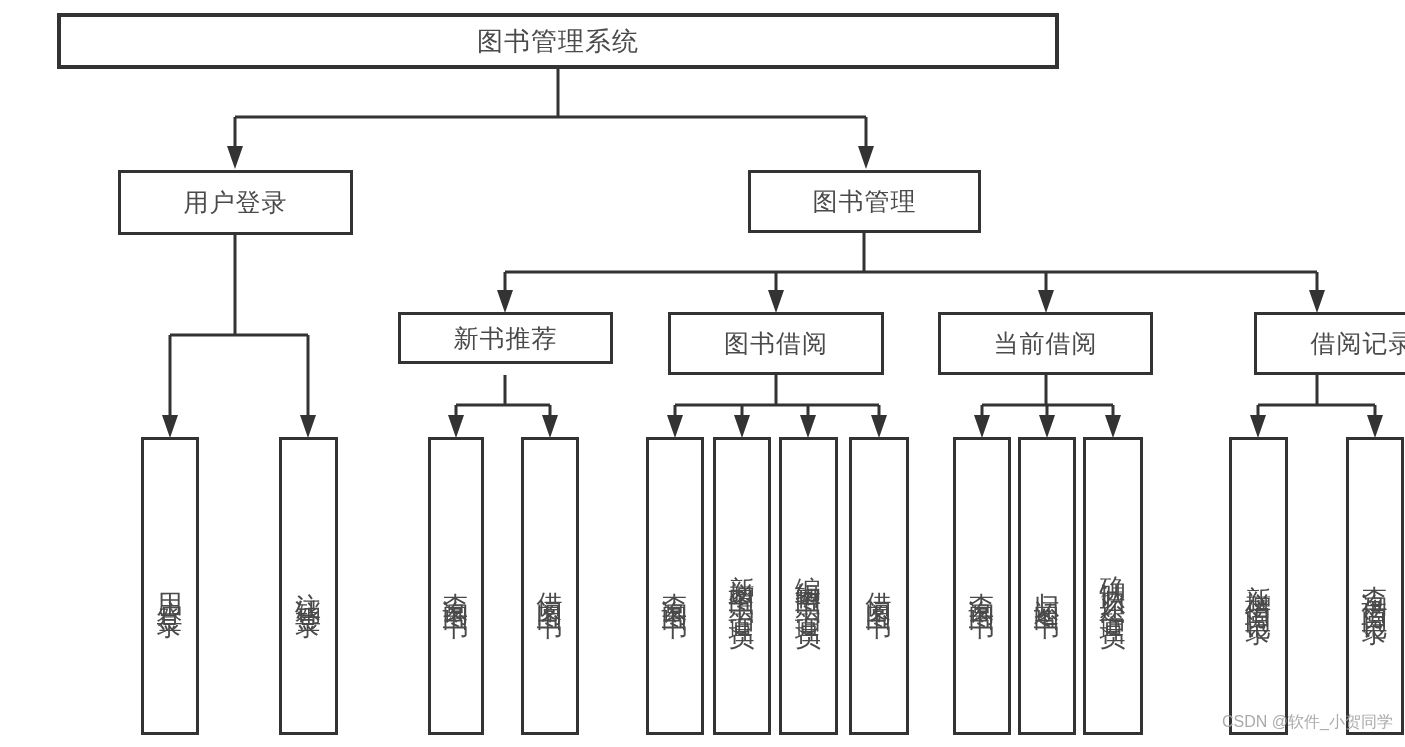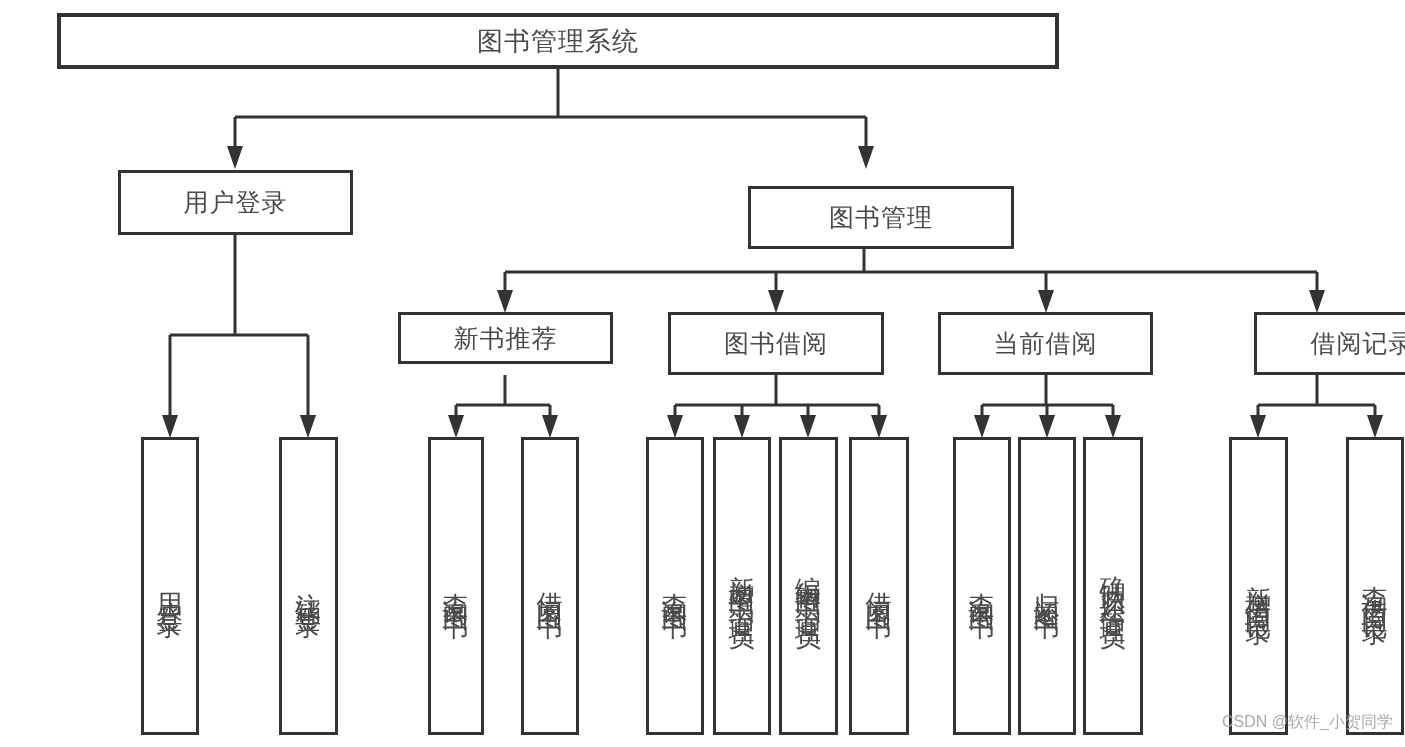--- a/index.html
+++ b/index.html
@@ -40,21 +40,21 @@
       M639 438 L631 415 L647 415 Z M706 438 L698 415 L714 415 Z
       M772 438 L764 415 L780 415 Z M843 438 L835 415 L851 415 Z
       M946 438 L938 415 L954 415 Z M1011 438 L1003 415 L1019 415 Z
       M1077 438 L1069 415 L1085 415 Z M1222 438 L1214 415 L1230 415 Z
       M1339 438 L1331 415 L1347 415 Z"></path>
   </svg>
 
   <div class="node hnode rootnode" style="left:21px;top:13px;width:1002px;height:56px">图书管理系统</div>
 
   <div class="node hnode" style="left:82px;top:170px;width:235px;height:65px">用户登录</div>
-  <div class="node hnode" style="left:712px;top:186px;width:266px;height:63px">图书管理</div>
+  <div class="node hnode" style="left:712px;top:170px;width:233px;height:63px">图书管理</div>
 
   <div class="node hnode" style="left:362px;top:312px;width:215px;height:52px">新书推荐</div>
   <div class="node hnode" style="left:632px;top:312px;width:216px;height:63px">图书借阅</div>
   <div class="node hnode" style="left:902px;top:312px;width:215px;height:63px">当前借阅</div>
   <div class="node hnode" style="left:1218px;top:312px;width:217px;height:63px">借阅记录</div>
 
   <div class="node vnode" style="left:105px;width:58px">用户登录</div>
   <div class="node vnode" style="left:243px;width:59px">注销登录</div>
 
   <div class="node vnode" style="left:392px;width:56px">查询图书</div>

